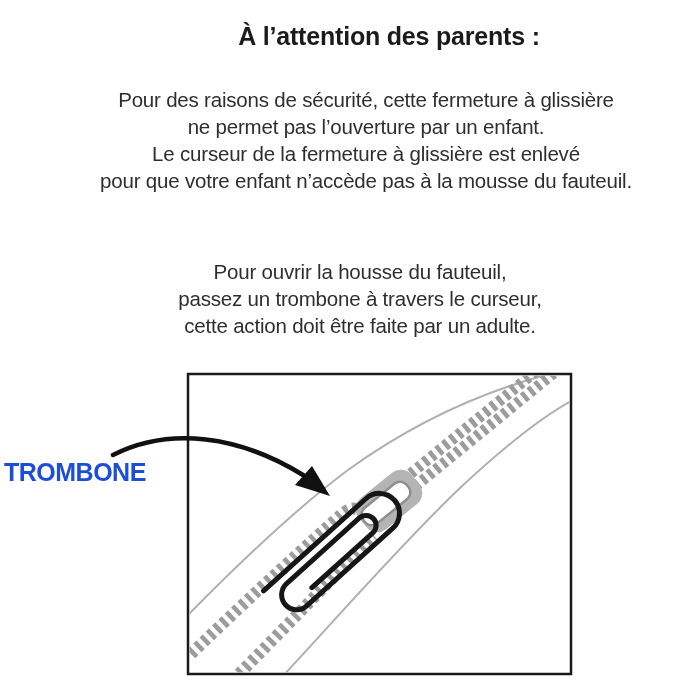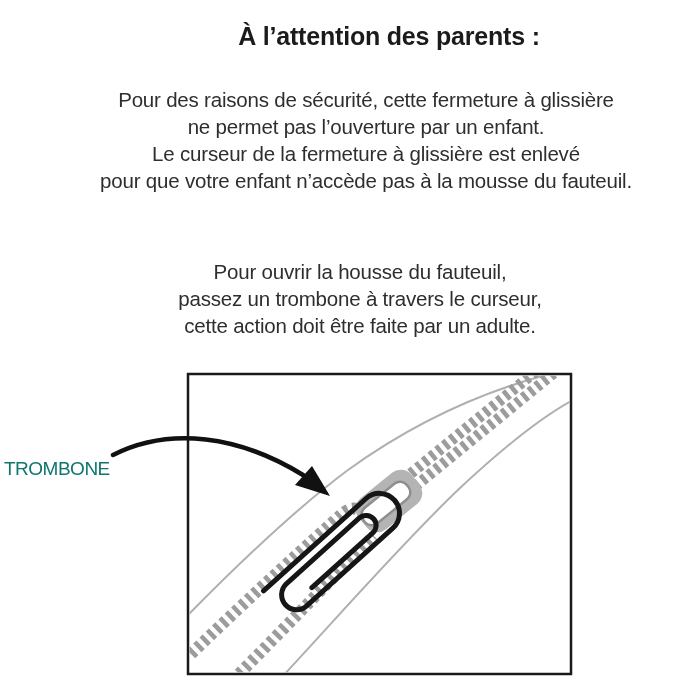--- a/index.html
+++ b/index.html
@@ -38,24 +38,24 @@
     color: #2e2e2e;
     letter-spacing: -0.2px;
   }
   .para-1 { top: 86px; left: 16px; }
   .para-2 { top: 258px; left: 10px; }
   .para .line { display: block; }
   .figure-label {
     position: absolute;
     top: 458px;
     left: 4px;
-    font-size: 19px;
-    font-weight: 400;
+    font-size: 25px;
+    font-weight: 700;
     letter-spacing: -0.5px;
-    color: #0f766e;
+    color: #1d4ed8;
   }
   .figure-svg {
     position: absolute;
     top: 355px;
     left: 0;
   }
   
   .box-border   { fill: #ffffff; stroke: #1a1a1a; stroke-width: 2.5; }
   .tape-line    { fill: none; stroke: #b0b0b0; stroke-width: 2; }
   .teeth-row    { fill: none; stroke: #9c9c9c; stroke-width: 12; stroke-dasharray: 4.5 4.2; }

